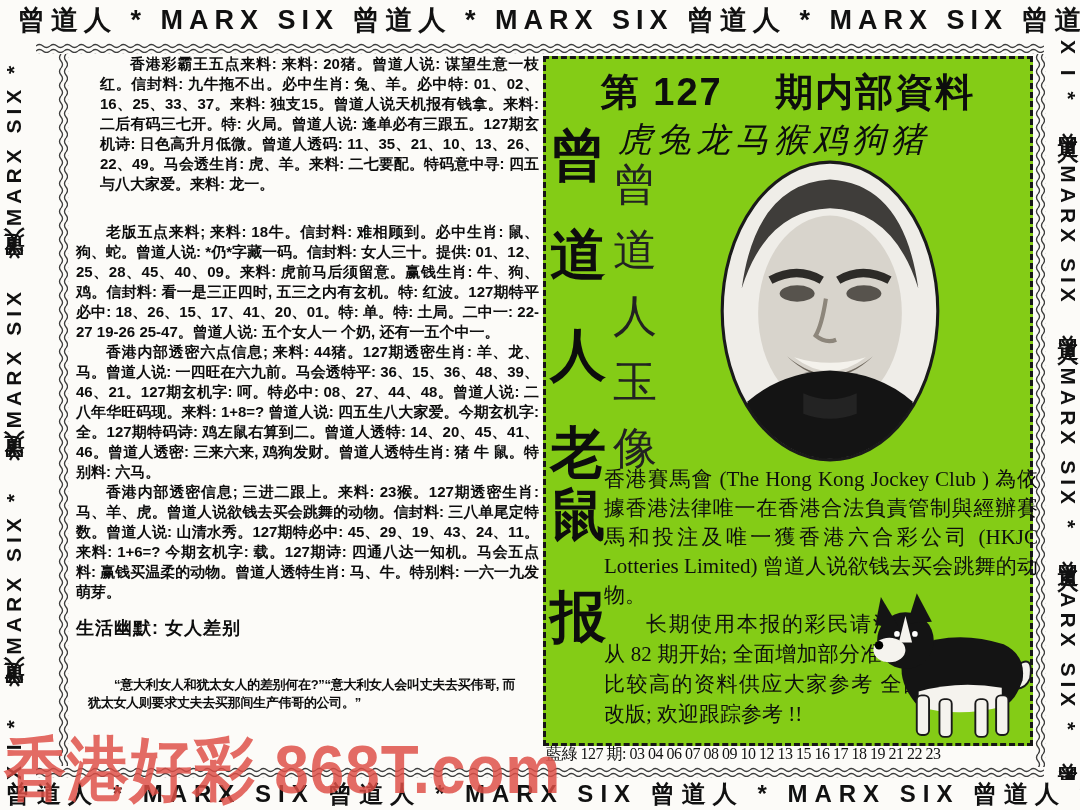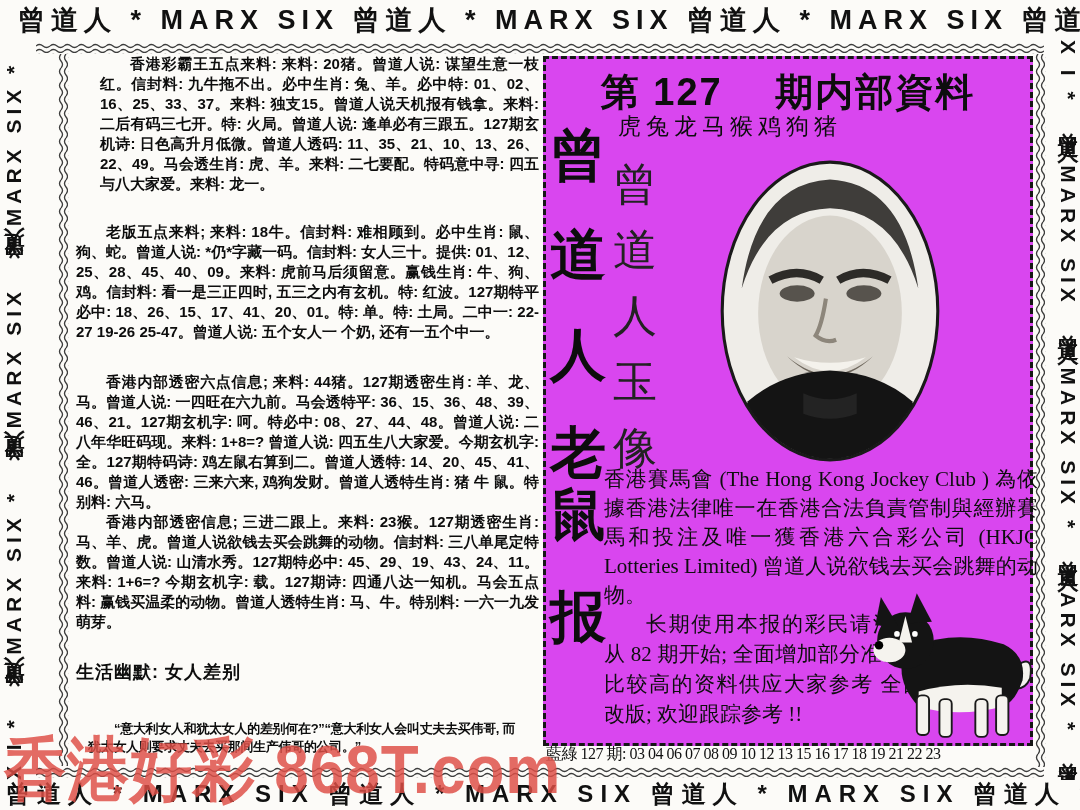--- a/index.html
+++ b/index.html
@@ -14,32 +14,32 @@
   .band-bottom{left:0; top:779px; width:1080px; height:31px; font-size:24px; line-height:30px; letter-spacing:7px; padding-left:6px;}
   .band-left,.band-right{width:36px; height:740px; top:40px; font-size:21px; letter-spacing:5px;}
   .band-left{left:0; writing-mode:vertical-rl; transform:rotate(180deg);}
   .band-right{left:1046px; writing-mode:vertical-rl;}
   
   .wave{position:absolute;}
   
   .leftcol{position:absolute; left:76px; top:54px; width:463px;}
   .tip-par{font-size:15px; line-height:20px; font-weight:bold; text-align:justify; text-indent:2em; margin:0;}
   .tip-par.p1{margin-bottom:28px;margin-left:24px;}
-  .tip-par.p2{margin-bottom:30px;}
+  .tip-par.p2{}
   .tip-par.p3{}
-  .tip-par.p4{margin-bottom:28px;}
+  .tip-par.p4{margin-bottom:14px;}
   .humor-title{font-size:18px; font-weight:bold; letter-spacing:1px; margin:0 0 36px 0;}
   .humor-text{font-size:13px; font-weight:bold; letter-spacing:-0.3px; margin:12px; text-indent:2em; line-height:18px;}
   
   .panel{position:absolute; left:543px; top:56px; width:490px; height:690px;
-         border:3px dashed #161616; background:#d946ef; box-sizing:border-box;}
+         border:3px dashed #161616; background:#84cc16; box-sizing:border-box;}
   .issue-title{position:absolute; left:0; top:8px; width:100%; text-align:center;
                font-size:38px; font-weight:bold; letter-spacing:2px; white-space:pre;}
-  .zodiac{position:absolute; left:72px; top:52px; font-size:23px; letter-spacing:5px;
-          font-family:"Liberation Serif", serif;}
+  .zodiac{position:absolute; left:72px; top:58px; font-size:34px; letter-spacing:5px;
+          font-family:"Liberation Serif", serif;font-style:italic;}
   .masthead{position:absolute; left:2px; top:66px; width:60px; display:flex; flex-direction:column; align-items:center;}
   .masthead div{font-size:56px; line-height:60px; font-weight:bold;}
   .masthead div:nth-child(2){margin-top:40px;}
   .masthead div:nth-child(3){margin-top:40px;}
   .masthead div:nth-child(4){margin-top:38px;}
   .masthead div:nth-child(5){margin-top:2px;}
   .masthead div:nth-child(6){margin-top:42px;}
   .caption-col{position:absolute; left:62px; top:102px; width:54px; display:flex; flex-direction:column; align-items:center;}
   .caption-col div{font-size:44px; line-height:48px; color:#222; font-family:"Liberation Serif", serif;}
   .caption-col div:nth-child(n+2){margin-top:18px;}

